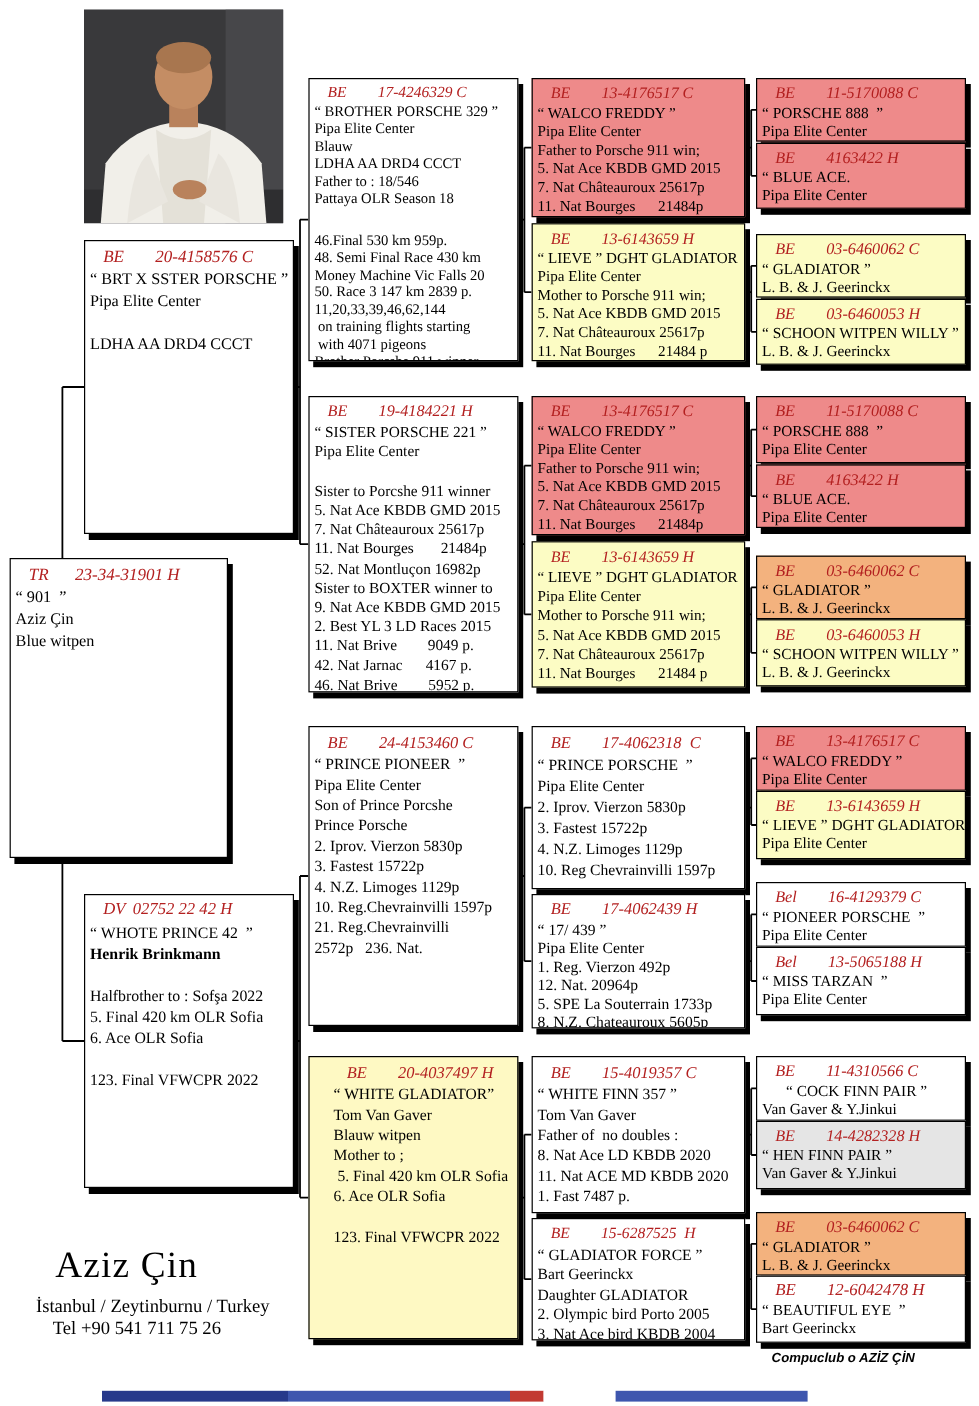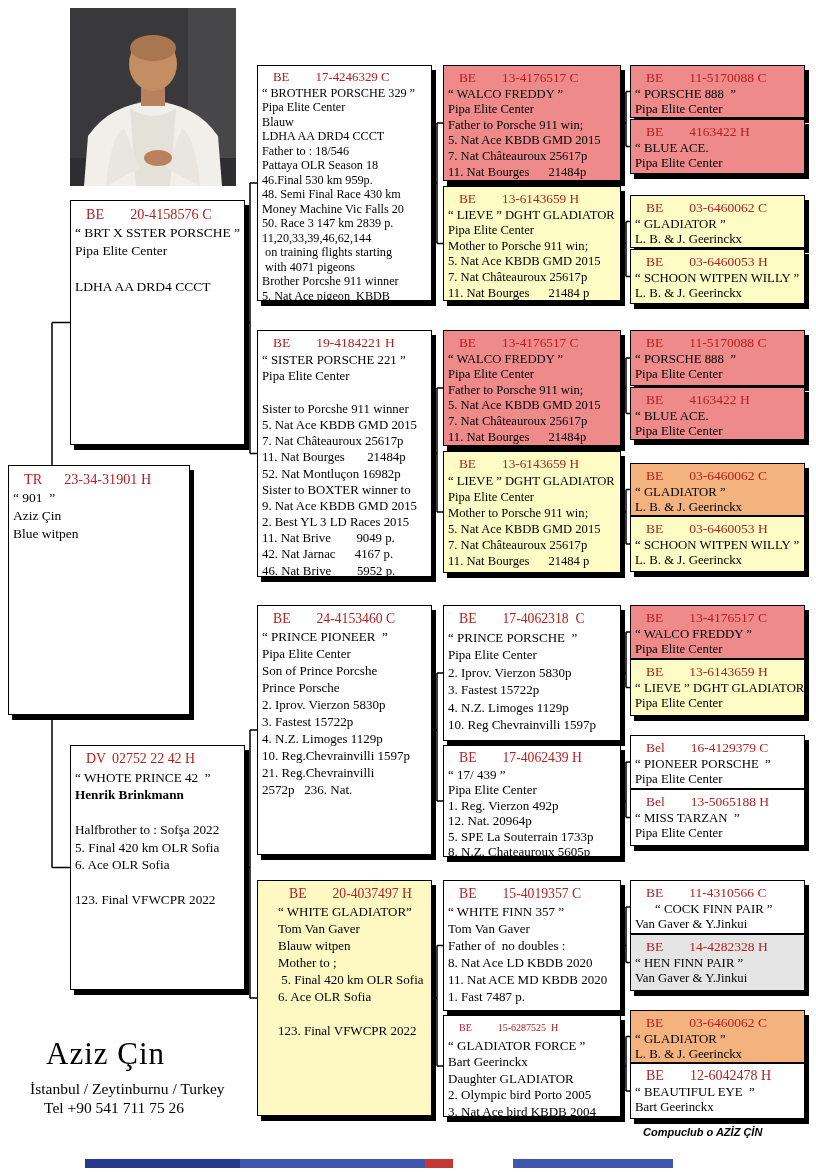--- a/index.html
+++ b/index.html
@@ -9,21 +9,21 @@
   #title{position:absolute;left:392px;top:7px;white-space:nowrap;}
   #title .prefix{font-family:"Liberation Sans","DejaVu Sans",sans-serif;font-size:23px;color:#000;}
   #title .ringno{font-family:"Liberation Serif","DejaVu Serif",serif;font-size:21.5px;letter-spacing:1px;margin-left:6px;}
   
   #photo{position:absolute;left:70px;top:8px;width:166px;height:178px;background:#3a3a3c;}
   
   #connectors{position:absolute;left:0;top:0;width:816px;height:1172px;z-index:0;}
   
   .pbox{position:absolute;z-index:1;background:#fff;border:1px solid #000;
         box-shadow:4px 5px 0 0 #000;box-sizing:border-box;padding:3px 2px 0 4px;overflow:hidden;}
-  .ring{color:#b32020;padding-left:11px;white-space:pre;font-weight:500;}
+  .ring{font-style:italic;color:#b32020;padding-left:11px;white-space:pre;font-weight:500;}
   .ring .num{display:inline-block;}
   .tline{white-space:pre;}
   
   #owner-name{position:absolute;left:46px;top:1036px;font-size:31px;letter-spacing:1px;}
   #owner-address{position:absolute;left:30px;top:1080px;font-size:15.5px;}
   #owner-phone{position:absolute;left:44px;top:1099px;font-size:15.5px;}
   #credit{position:absolute;left:643px;top:1126px;font-size:11px;font-style:italic;font-weight:bold;
           font-family:"Liberation Sans","DejaVu Sans",sans-serif;}
   
   #footer-bar{position:absolute;left:85px;top:1159px;height:9px;display:flex;z-index:1;}
@@ -79,21 +79,21 @@
         <div class="tline" style="line-height: 17.5px; height: 17.5px;">123. Final VFWCPR 2022</div>
       </div>
       <div class="pbox" style="left: 257px; top: 65px; width: 175px; height: 236px; font-size: 12.2px; background: rgb(255, 255, 255);">
         <div class="ring" style="line-height: 16.5px; height: 16.5px; font-size: 12.9px;"><span class="cc">BE</span><span class="num" style="margin-left: 26px;">17-4246329 C</span></div>
         <div class="tline" style="line-height: 14.5px; height: 14.5px;">“ BROTHER PORSCHE 329 ”</div>
         <div class="tline" style="line-height: 14.5px; height: 14.5px;">Pipa Elite Center</div>
         <div class="tline" style="line-height: 14.5px; height: 14.5px;">Blauw</div>
         <div class="tline" style="line-height: 14.5px; height: 14.5px;">LDHA AA DRD4 CCCT</div>
         <div class="tline" style="line-height: 14.5px; height: 14.5px;">Father to : 18/546</div>
         <div class="tline" style="line-height: 14.5px; height: 14.5px;">Pattaya OLR Season 18</div>
-        <div class="tline" style="line-height: 14.5px; height: 14.5px;">46.Final 530 km 959p.</div>
+        <div class="tline" style="line-height: 14.5px; height: 14.5px; margin-top: 20px;">46.Final 530 km 959p.</div>
         <div class="tline" style="line-height: 14.5px; height: 14.5px;">48. Semi Final Race 430 km</div>
         <div class="tline" style="line-height: 14.5px; height: 14.5px;">Money Machine Vic Falls 20</div>
         <div class="tline" style="line-height: 14.5px; height: 14.5px;">50. Race 3 147 km 2839 p.</div>
         <div class="tline" style="line-height: 14.5px; height: 14.5px;">11,20,33,39,46,62,144</div>
         <div class="tline" style="line-height: 14.5px; height: 14.5px;"> on training flights starting</div>
         <div class="tline" style="line-height: 14.5px; height: 14.5px;"> with 4071 pigeons</div>
         <div class="tline" style="line-height: 14.5px; height: 14.5px;">Brother Porcshe 911 winner</div>
         <div class="tline" style="line-height: 14.5px; height: 14.5px;">5. Nat Ace pigeon  KBDB</div>
       </div>
       <div class="pbox" style="left: 257px; top: 330px; width: 175px; height: 247px; font-size: 12.8px; background: rgb(255, 255, 255);">
@@ -194,21 +194,21 @@
       <div class="pbox" style="left: 443px; top: 880px; width: 178px; height: 131px; font-size: 13px; background: rgb(255, 255, 255);">
         <div class="ring" style="line-height: 19px; height: 19px; font-size: 13.7px;"><span class="cc">BE</span><span class="num" style="margin-left: 26px;">15-4019357 C</span></div>
         <div class="tline" style="line-height: 17px; height: 17px;">“ WHITE FINN 357 ”</div>
         <div class="tline" style="line-height: 17px; height: 17px;">Tom Van Gaver</div>
         <div class="tline" style="line-height: 17px; height: 17px;">Father of  no doubles :</div>
         <div class="tline" style="line-height: 17px; height: 17px;">8. Nat Ace LD KBDB 2020</div>
         <div class="tline" style="line-height: 17px; height: 17px;">11. Nat ACE MD KBDB 2020</div>
         <div class="tline" style="line-height: 17px; height: 17px;">1. Fast 7487 p.</div>
       </div>
       <div class="pbox" style="left: 443px; top: 1015px; width: 178px; height: 102px; font-size: 13px; background: rgb(255, 255, 255);">
-        <div class="ring" style="line-height: 18.5px; height: 18.5px; font-size: 10px;"><span class="cc">BE</span><span class="num" style="margin-left: 26px;">15-6287525  H</span></div>
+        <div class="ring" style="line-height: 18.5px; height: 18.5px; font-size: 13px;"><span class="cc">BE</span><span class="num" style="margin-left: 26px;">15-6287525  H</span></div>
         <div class="tline" style="line-height: 16.5px; height: 16.5px;">“ GLADIATOR FORCE ”</div>
         <div class="tline" style="line-height: 16.5px; height: 16.5px;">Bart Geerinckx</div>
         <div class="tline" style="line-height: 16.5px; height: 16.5px;">Daughter GLADIATOR</div>
         <div class="tline" style="line-height: 16.5px; height: 16.5px;">2. Olympic bird Porto 2005</div>
         <div class="tline" style="line-height: 16.5px; height: 16.5px;">3. Nat Ace bird KBDB 2004</div>
       </div>
       <div class="pbox" style="left: 630px; top: 65px; width: 175px; height: 53px; font-size: 12.8px; background: rgb(238, 138, 138);">
         <div class="ring" style="line-height: 17.5px; height: 17.5px; font-size: 13.5px;"><span class="cc">BE</span><span class="num" style="margin-left: 26px;">11-5170088 C</span></div>
         <div class="tline" style="line-height: 15.5px; height: 15.5px;">“ PORSCHE 888  ”</div>
         <div class="tline" style="line-height: 15.5px; height: 15.5px;">Pipa Elite Center</div>

